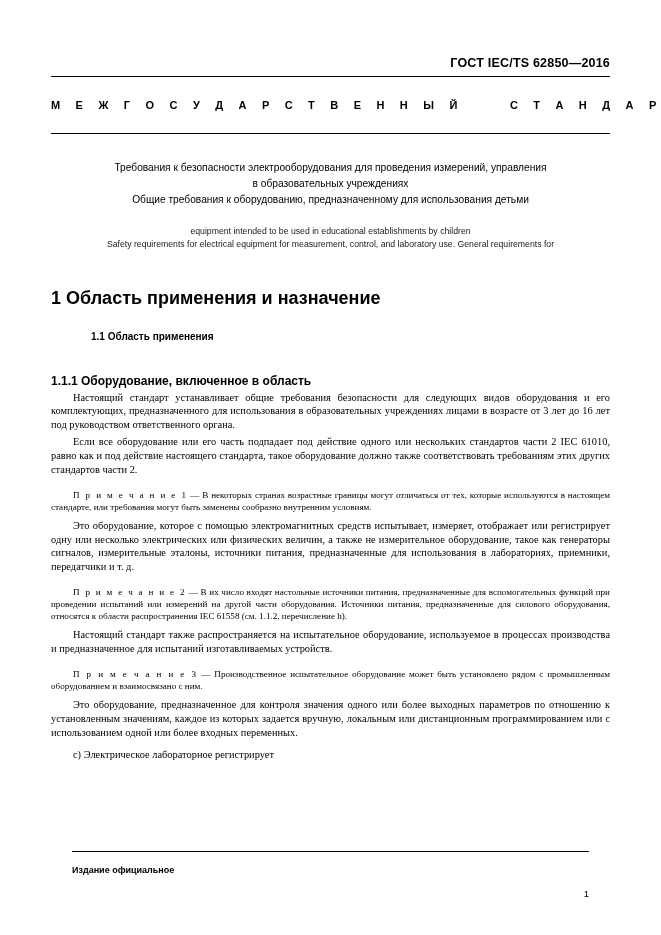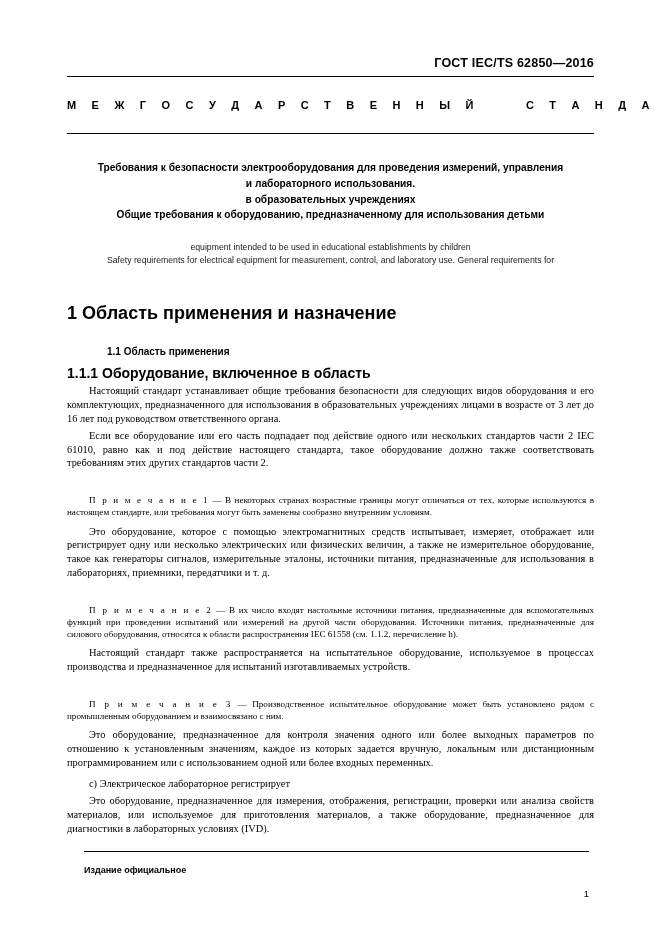--- a/index.html
+++ b/index.html
@@ -14,21 +14,21 @@
     color: #000000;
     position: relative;
     overflow: hidden;
   }
   .page {
     position: absolute;
     left: 0; top: 0;
     width: 661px;
     height: 935px;
     box-sizing: border-box;
-    padding: 0 67px;
+    padding: 0 51px;
   }
   .std-number {
     text-align: right;
     font-family: "Liberation Sans", sans-serif;
     font-weight: bold;
     font-size: 12.5px;
     letter-spacing: 0.2px;
     margin-top: 56px;
   }
   .rule {
@@ -45,21 +45,21 @@
     font-family: "Liberation Sans", sans-serif;
     font-weight: bold;
     font-size: 11px;
     letter-spacing: 6.2px;
     margin: 22px 0 22px 0;
     white-space: pre;
   }
   .title-block {
     text-align: center;
     font-family: "Liberation Sans", sans-serif;
-    font-weight: bold;
+    font-weight: normal;
     font-size: 10.2px;
     line-height: 1.55;
     margin-top: 26px;
   }
   .title-block .ln {
     display: block;
   }
   .eng-block {
     text-align: center;
     font-family: "Liberation Sans", sans-serif;
@@ -85,51 +85,51 @@
   .h2 {
     font-family: "Liberation Sans", sans-serif;
     font-weight: bold;
     font-size: 10px;
     margin-top: 22px;
     margin-left: 40px;
   }
   .h3 {
     font-family: "Liberation Sans", sans-serif;
     font-weight: bold;
-    font-size: 14px;
-    margin-top: 8px;
+    font-size: 12px;
+    margin-top: 32px;
   }
   p.body {
     font-size: 10.4px;
     line-height: 1.33;
     text-align: justify;
     margin: 3px 0 0 0;
     text-indent: 22px;
     hyphens: manual;
   }
   p.note {
     font-size: 9.1px;
     line-height: 1.33;
     text-align: justify;
-    margin: 24px 0 6px 0;
+    margin: 12px 0 6px 0;
     text-indent: 22px;
   }
   p.note .lbl {
     letter-spacing: 1.6px;
   }
   p.listitem {
     font-size: 10.4px;
     line-height: 1.33;
     text-align: justify;
     margin: 8px 0 0 0;
     text-indent: 22px;
   }
   .footer {
     position: absolute;
-    left: 84px;
+    left: 72px;
     right: 72px;
     bottom: 58px;
   }
   .footer-rule {
     border: none;
     border-top: 1px solid #000;
     margin: 0 0 7px 0;
   }
   .footer-text {
     font-family: "Liberation Sans", sans-serif;
@@ -151,21 +151,20 @@
 <div class="page">
 
   <div class="std-number">ГОСТ IEC/TS 62850—2016</div>
   <hr class="rule">
 
   <div class="interstate-title">М Е Ж Г О С У Д А Р С Т В Е Н Н Ы Й     С Т А Н Д А Р Т</div>
   <hr class="rule thin">
 
   <div class="title-block">
     <span class="ln">Требования к безопасности электрооборудования для проведения измерений, управления</span>
-    <span class="ln">и лабораторного использования.</span>
     <span class="ln">в образовательных учреждениях</span>
     <span class="ln">Общие требования к оборудованию, предназначенному для использования детьми</span>
   </div>
 
   <div class="eng-block">
     <span class="ln">equipment intended to be used in educational establishments by children</span>
     <span class="ln">Safety requirements for electrical equipment for measurement, control, and laboratory use. General requirements for</span>
   </div>
 
 
@@ -188,21 +187,20 @@
 
   <p class="body">Настоящий стандарт также распространяется на испытательное оборудование, используемое в процессах производства и предназначенное для испытаний изготавливаемых устройств.</p>
 
   <p class="note">
     <span class="lbl">П р и м е ч а н и е   3</span><span> — Производственное испытательное оборудование может быть установлено рядом с промышленным оборудованием и взаимосвязано с ним.</span>
   </p>
 
   <p class="body">Это оборудование, предназначенное для контроля значения одного или более выходных параметров по отношению к установленным значениям, каждое из которых задается вручную, локальным или дистанционным программированием или с использованием одной или более входных переменных.</p>
 
   <p class="listitem">c)  Электрическое лабораторное регистрирует</p>
-  <p class="body">Это оборудование, предназначенное для измерения, отображения, регистрации, проверки или анализа свойств материалов, или используемое для приготовления материалов, а также оборудование, предназначенное для диагностики в лабораторных условиях (IVD).</p>
 
   <div class="footer">
     <hr class="footer-rule">
     <span class="footer-text">Издание официальное</span>
     <span class="page-num">1</span>
   </div>
 
 </div>
 
 </body></html>

